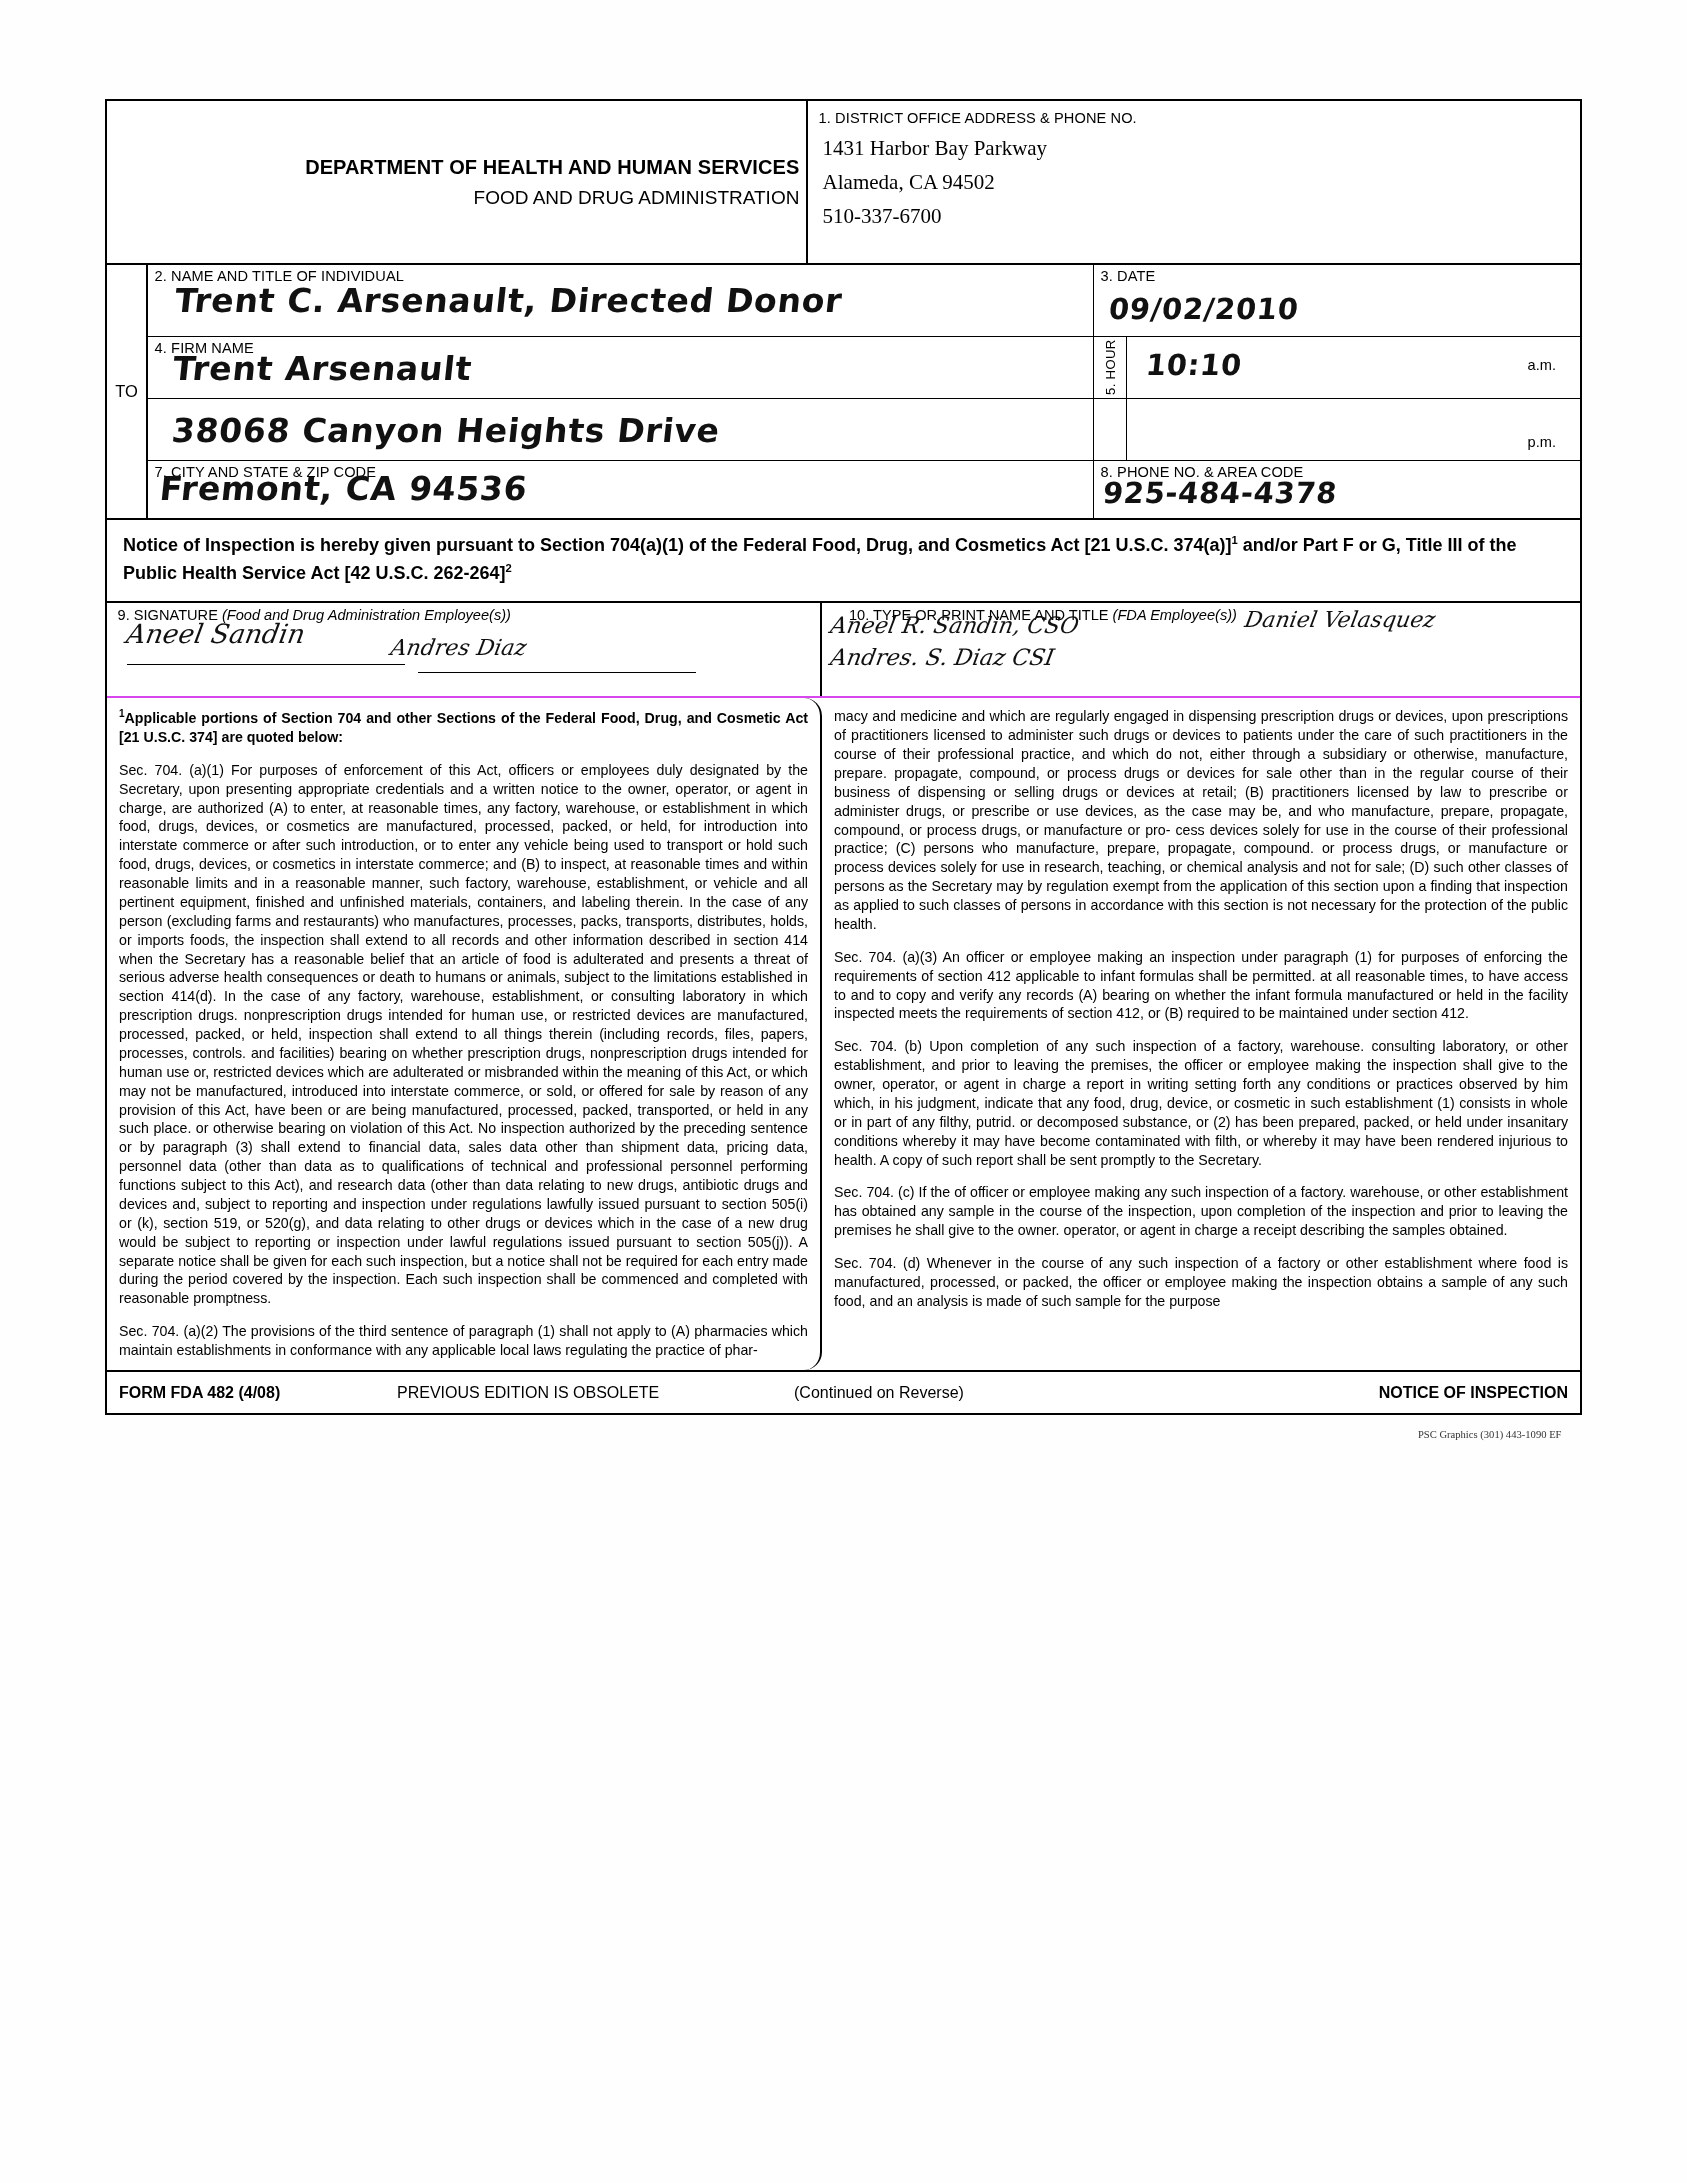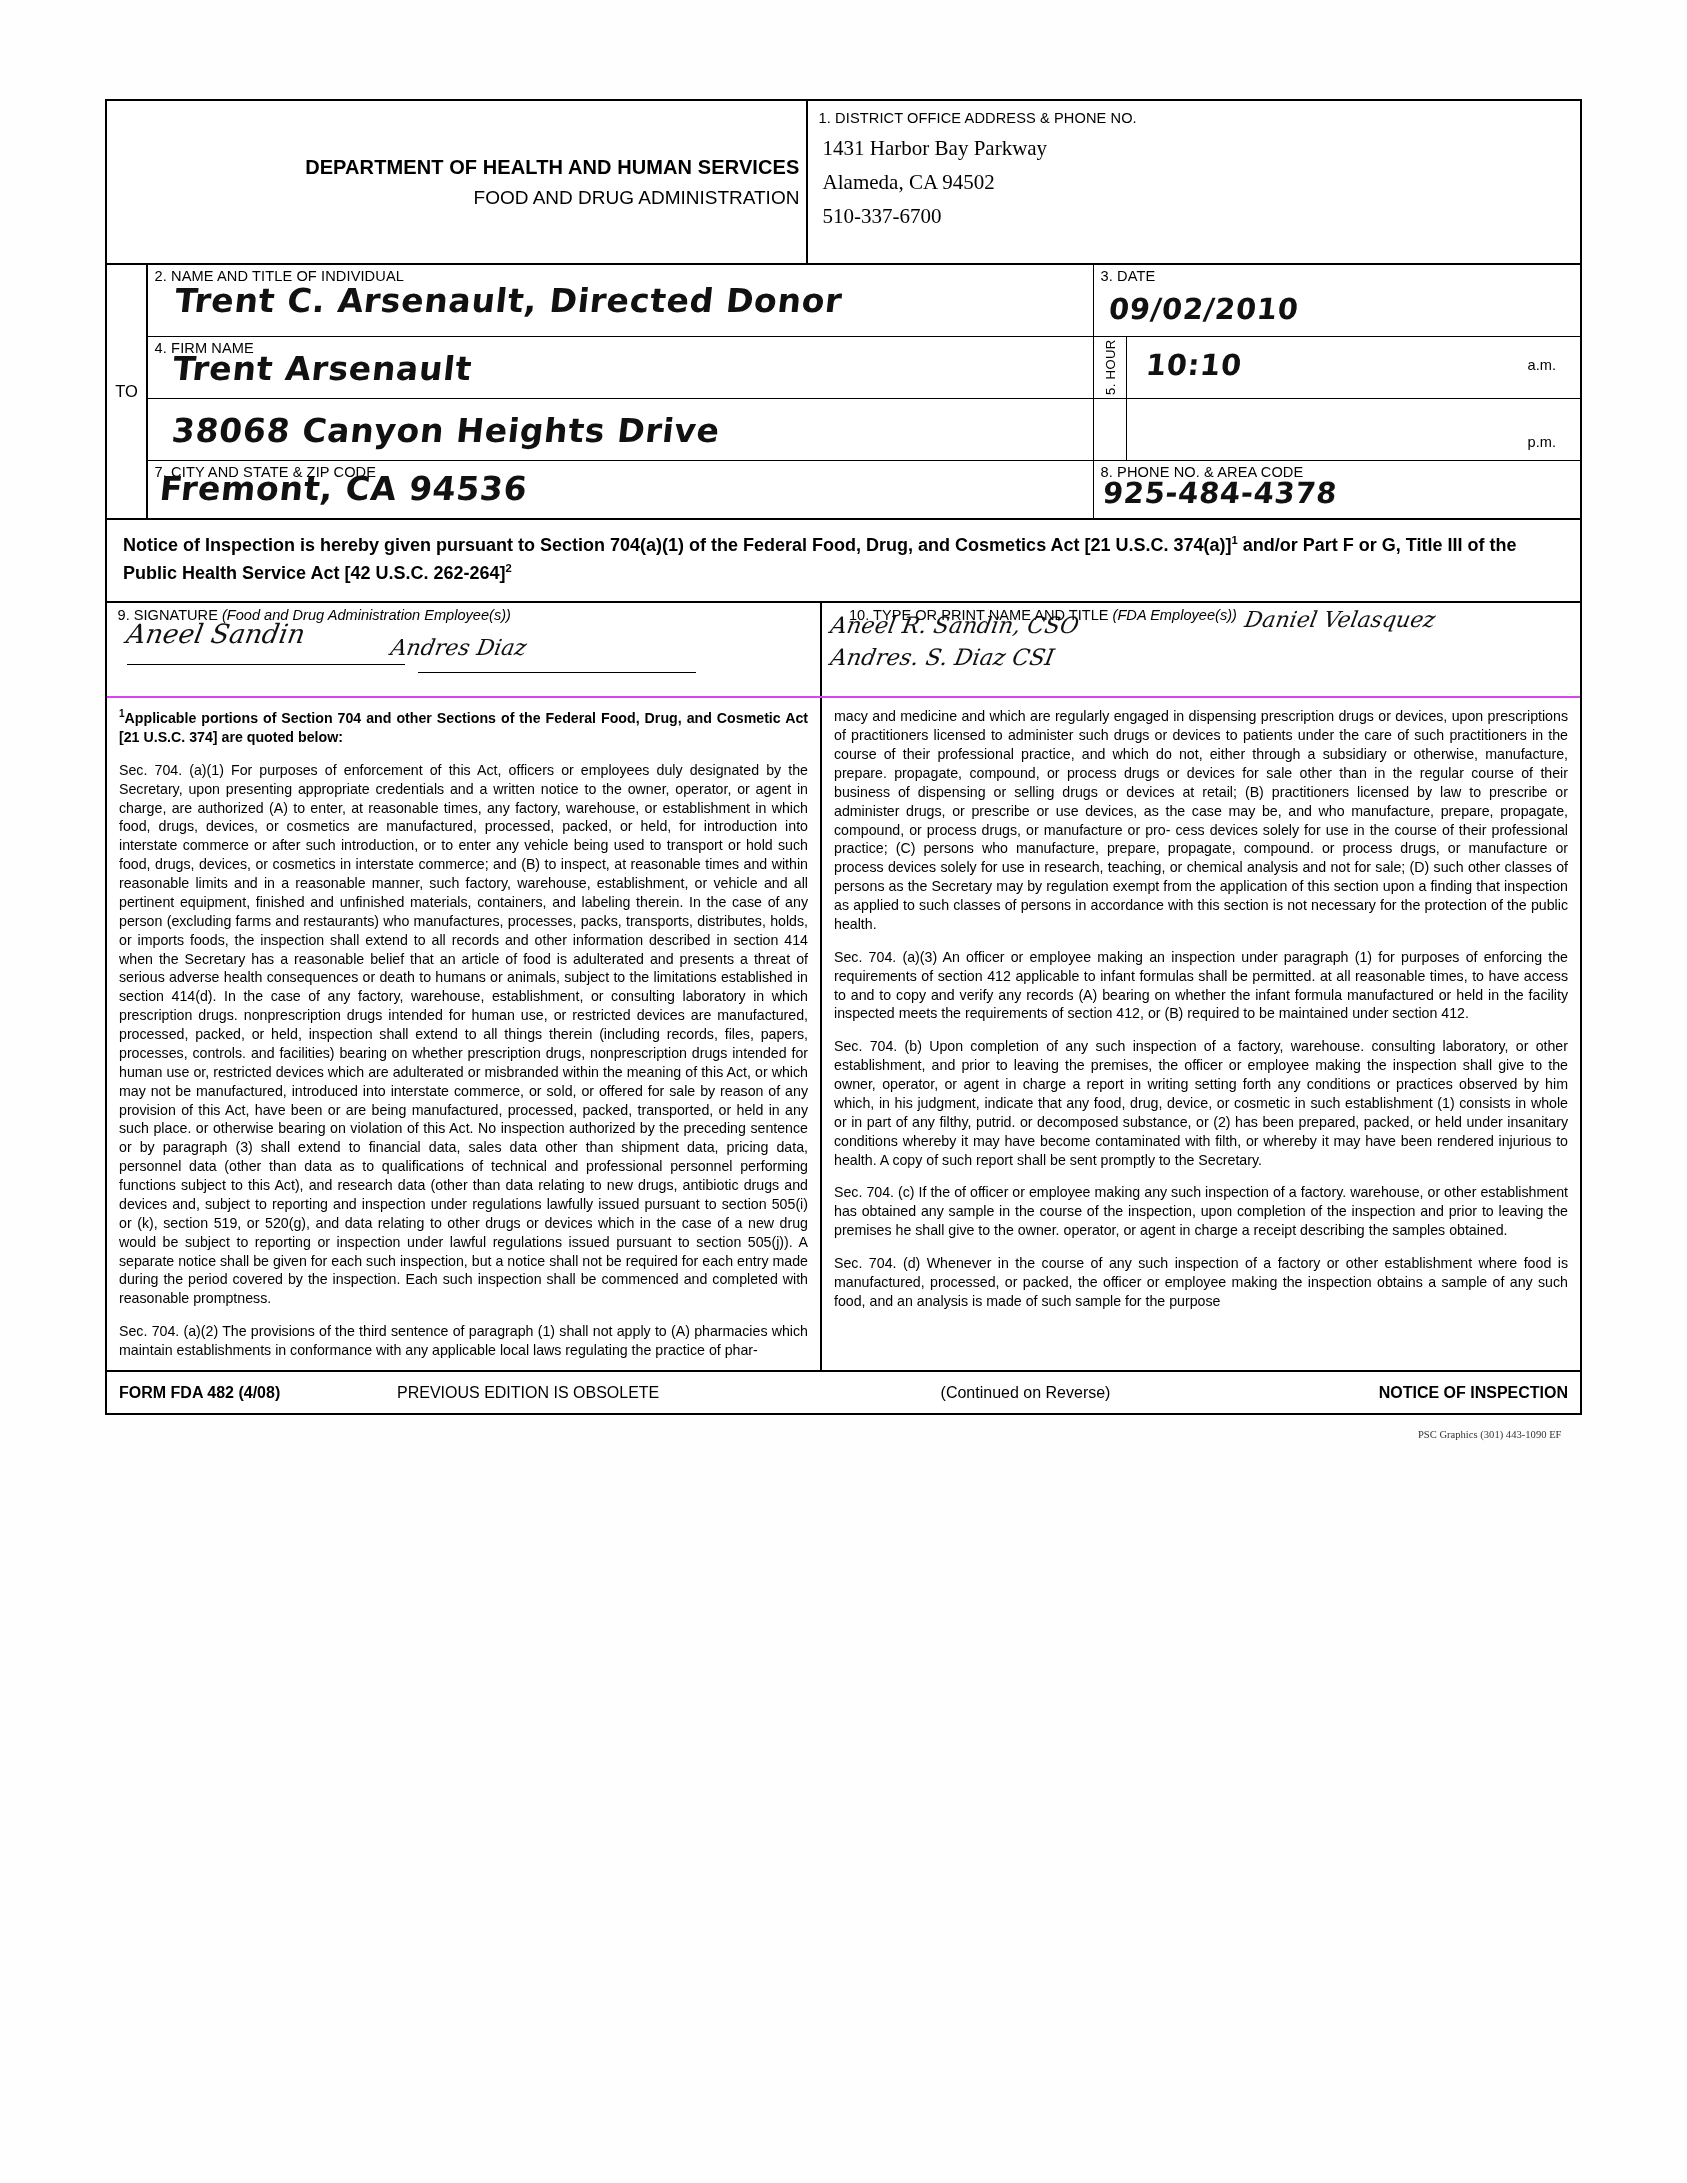--- a/index.html
+++ b/index.html
@@ -204,20 +204,21 @@
   .col {
     box-sizing: border-box;
     padding: 9.3px 12px 10.6px 12px;
     font-size: 14.2px;
     line-height: 1.33;
     text-align: justify;
   }
   .col-left {
     width: 715px;
     border-right: 2px solid #000;
+    border-radius: 18px;
   }
   .col-right { flex: 1; }
   .col p { margin: 0 0 14px 0; }
   .col p:last-child { margin-bottom: 0; }
   .footnote-head {
     font-weight: bold;
     font-size: 14.2px;
     line-height: 1.33;
     margin: 0 0 14px 0;
   }
@@ -227,21 +228,21 @@
   .footer {
     display: flex;
     align-items: center;
     height: 41px;
     padding: 0 12px;
     box-sizing: border-box;
     font-size: 16px;
   }
   .f-form { font-weight: bold; width: 278px; }
   .f-prev { width: 397px; text-align: left; }
-  .f-cont { flex: 1; text-align: center; }
+  .f-cont { flex: 1; text-align: left; }
   .f-notice { font-weight: bold; width: 311px; text-align: right; }
   .psc {
     position: absolute;
     right: 18.5px;
     bottom: -26.5px;
     font-size: 10.6px;
     color: #333;
     font-family: "Liberation Serif", serif;
   }
 </style>

